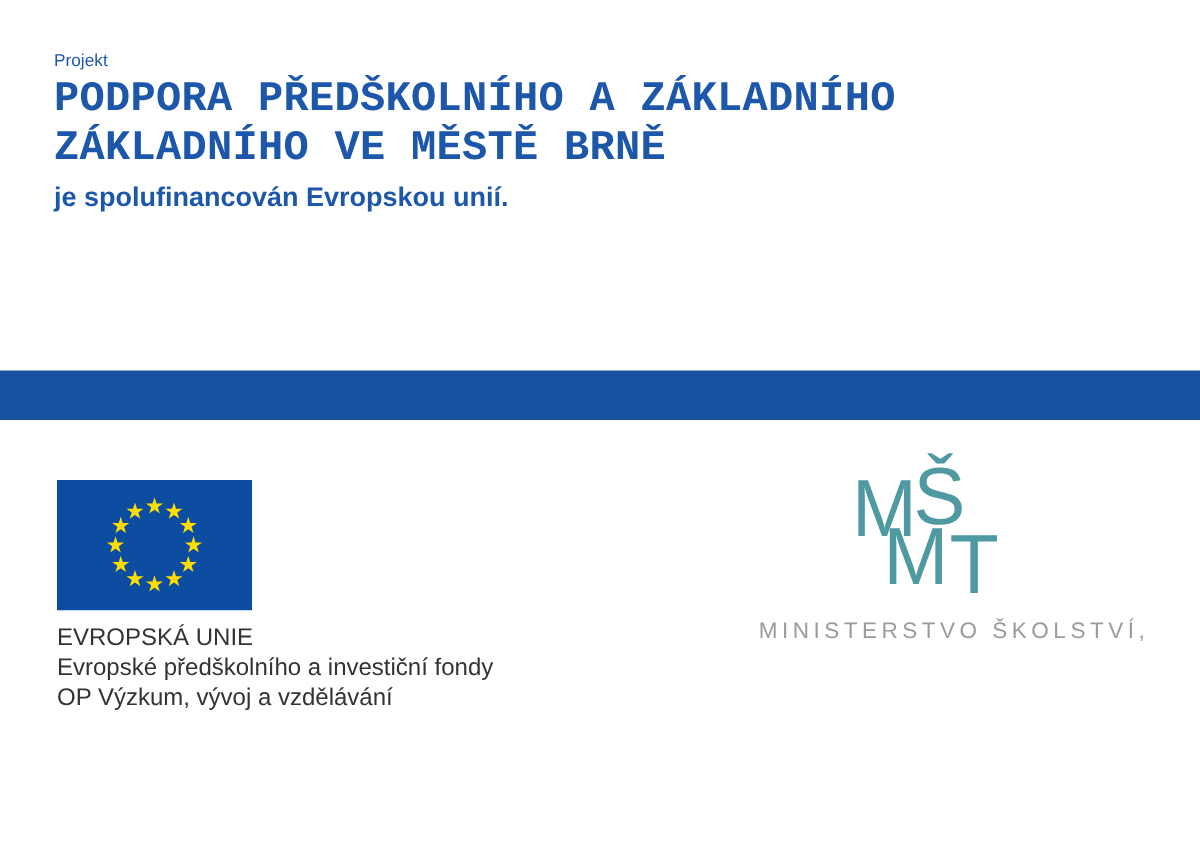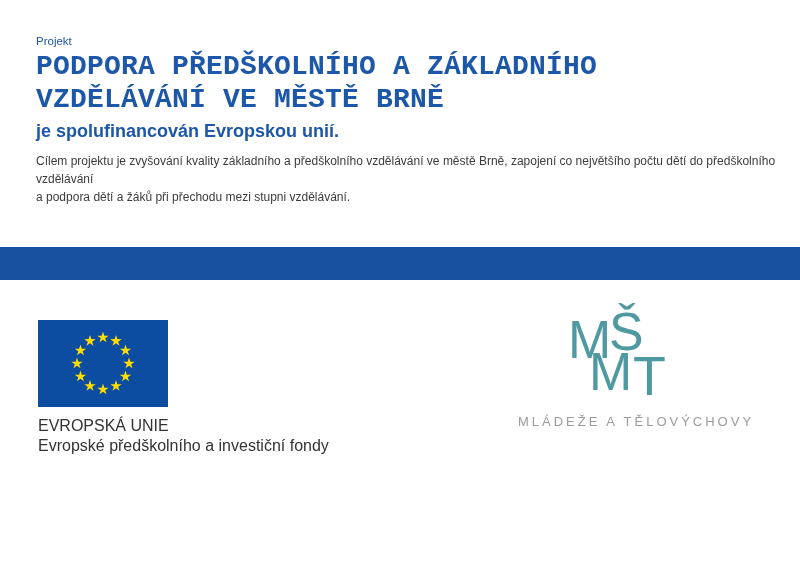--- a/index.html
+++ b/index.html
@@ -111,29 +111,25 @@
 </style>
 </head>
 <body>
 
 <div class="page">
 
   <div class="eyebrow">Projekt</div>
 
   <h1 class="title">
     <div>PODPORA PŘEDŠKOLNÍHO A ZÁKLADNÍHO</div>
-    <div>VZDĚLÁVÁNÍ VE MĚSTĚ BRNĚ</div>
+    <div>ZÁKLADNÍHO VE MĚSTĚ BRNĚ</div>
   </h1>
 
   <h2 class="subtitle">je spolufinancován Evropskou unií.</h2>
 
-  <p class="description">
-    <span>Cílem projektu je zvyšování kvality základního a předškolního vzdělávání ve městě Brně, zapojení co největšího počtu dětí do předškolního vzdělávání</span><br>
-    <span>a podpora dětí a žáků při přechodu mezi stupni vzdělávání.</span>
-  </p>
 
   <div class="bar"></div>
 
   <svg class="eu-flag" width="130" height="87" viewBox="0 0 130 87" aria-hidden="true">
     <defs>
       <path id="eu-star" d="M0,-6 L1.35,-1.86 L5.71,-1.85 L2.19,0.71 L3.53,4.85 L0,2.3 L-3.53,4.85 L-2.19,0.71 L-5.71,-1.85 L-1.35,-1.86 Z" fill="#ffdd00"></path>
     </defs>
     <rect width="130" height="87" fill="#0c4da1"></rect>
     <use href="#eu-star" transform="translate(65,17.5)"></use>
     <use href="#eu-star" transform="translate(78,20.98)"></use>
@@ -145,26 +141,27 @@
     <use href="#eu-star" transform="translate(52,66.02)"></use>
     <use href="#eu-star" transform="translate(42.48,56.5)"></use>
     <use href="#eu-star" transform="translate(39,43.5)"></use>
     <use href="#eu-star" transform="translate(42.48,30.5)"></use>
     <use href="#eu-star" transform="translate(52,20.98)"></use>
   </svg>
 
   <div class="eu-text">
     <div>EVROPSKÁ UNIE</div>
     <div>Evropské předškolního a investiční fondy</div>
+    <div>OP Výzkum, vývoj a vzdělávání</div>
   </div>
 
   <div class="msmt-logo" aria-hidden="true">
     <span class="msmt-m1">M</span>
     <span class="msmt-s">Š</span>
     <span class="msmt-m2">M</span>
     <span class="msmt-t">T</span>
   </div>
 
   <div class="ministry-text">
-    <div class="ministry-line2">MLÁDEŽE A TĚLOVÝCHOVY</div>
+    <div class="ministry-line1">MINISTERSTVO ŠKOLSTVÍ,</div>
   </div>
 
 </div>
 
 </body></html>

